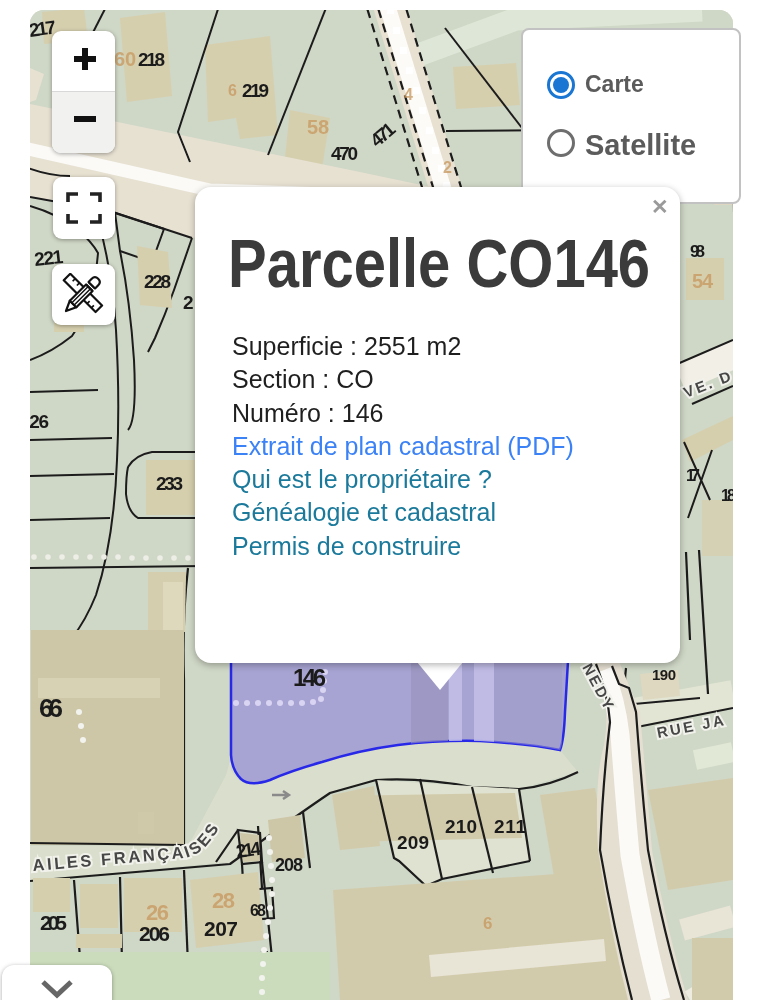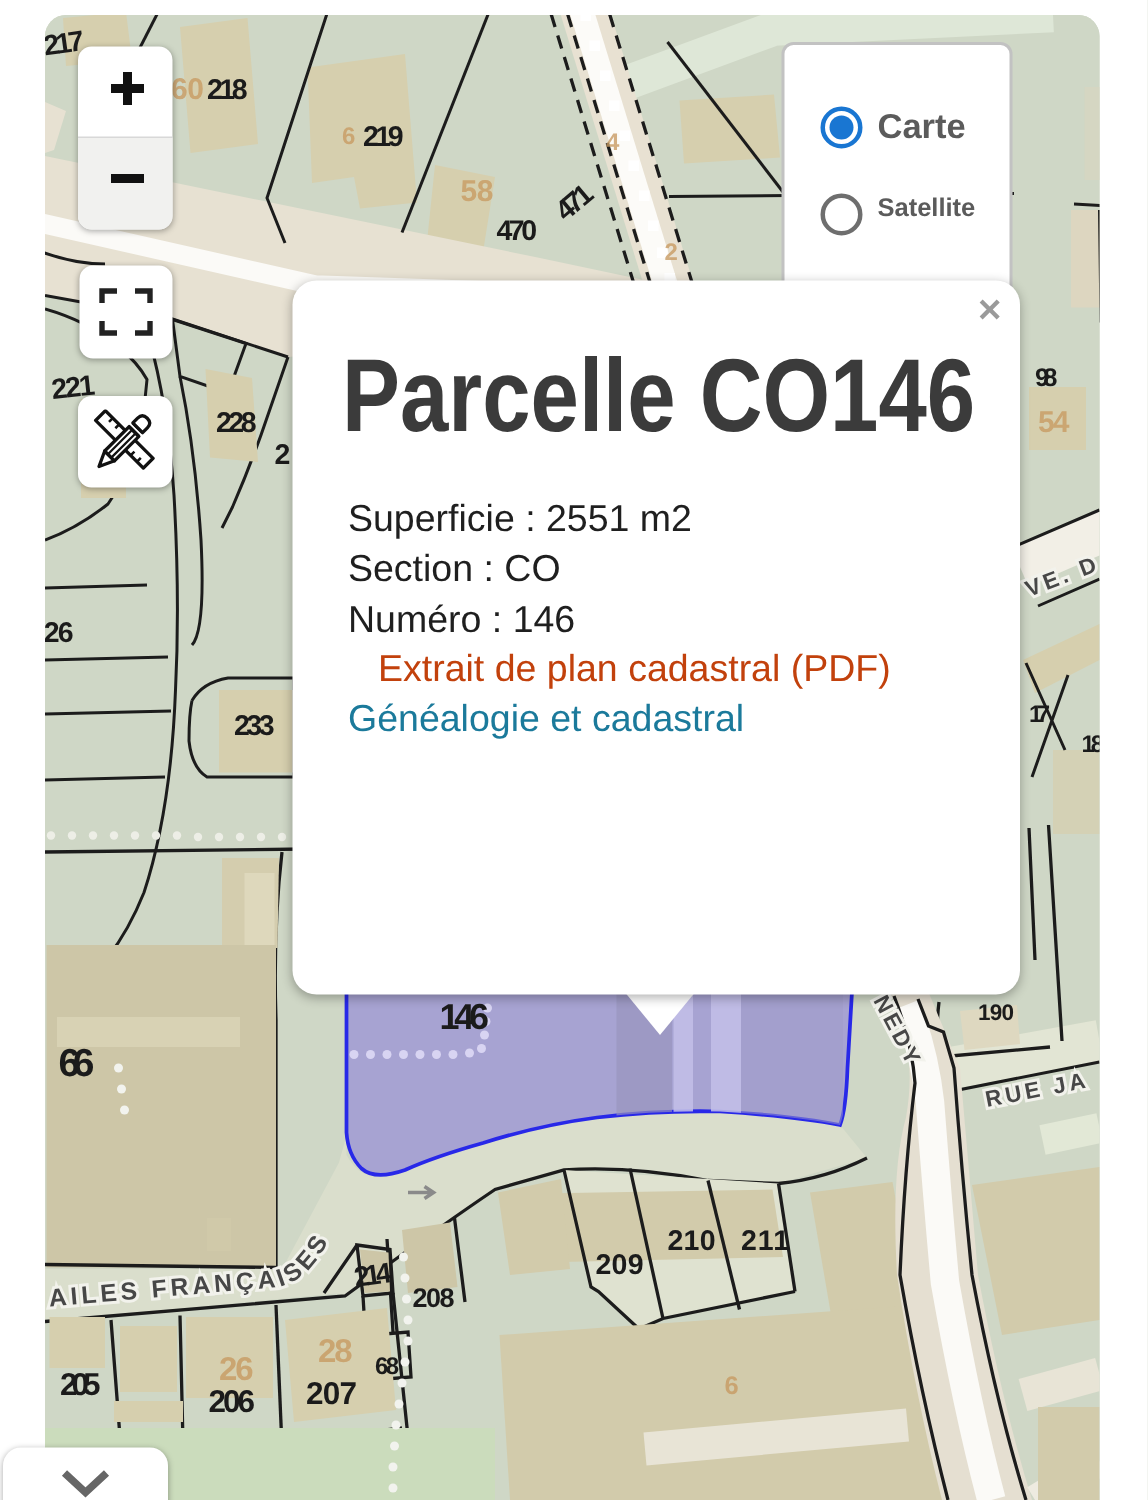--- a/index.html
+++ b/index.html
@@ -371,42 +371,44 @@
         <path d="M0 0 L10 -4.6 L10 4.6 Z"></path>
         <rect x="10" y="-4.6" width="23" height="9.2"></rect>
         <path d="M10 -1.6 H33 M10 1.6 H33" stroke-width="1.5"></path>
         <path d="M33 -4.6 V4.6 M36.5 -4.6 V4.6"></path>
         <path d="M36.5 -4.6 H41 Q45.5 -4.6 45.5 0 Q45.5 4.6 41 4.6 H36.5 Z"></path>
       </g>
     </g>
   </svg>
 </div>
 
-<div class="abs" style="left:521px;top:28px;width:154px;height:176px;background:#fff;border:2px solid #c2c2c2;border-radius:8px;box-sizing:border-box;">
+<div class="abs" style="left:521px;top:28px;width:220px;height:176px;background:#fff;border:2px solid #c2c2c2;border-radius:8px;box-sizing:border-box;">
 
   <div class="abs" style="left:24px;top:41px;width:28px;height:28px;border:3px solid #1976d2;border-radius:50%;box-sizing:border-box;"></div>
   <div class="abs" style="left:30px;top:47px;width:16px;height:16px;background:#1976d2;border-radius:50%;"></div>
   <div class="abs" style="left:62px;top:41px;font-size:23px;font-weight:bold;color:#5b5b5b;">Carte</div>
 
   <div class="abs" style="left:24px;top:99px;width:28px;height:28px;border:3px solid #6e6e6e;border-radius:50%;box-sizing:border-box;"></div>
-  <div class="abs" style="left:62px;top:99px;font-size:17px;font-weight:bold;color:#5b5b5b;text-align:center;">Satellite</div>
+  <div class="abs" style="left:62px;top:99px;font-size:29px;font-weight:bold;color:#5b5b5b;text-align:center;">Satellite</div>
 </div>
 
 <div class="abs" style="left:195px;top:187px;width:485px;height:476px;background:#fff;border-radius:16px;box-shadow:0 2px 7px rgba(0,0,0,.3);">
 
   <div class="abs" style="left:456px;top:8px;font-size:21px;font-weight:bold;color:#9a9a9a;">✕</div>
 
   <div class="abs" style="left:33px;top:42px;font-size:69px;font-weight:bold;color:#3b3b3b;line-height:69px;transform:scaleX(0.84);transform-origin:0 0;white-space:nowrap;">Parcelle CO146</div>
 
   <div class="abs" style="left:37px;top:143px;font-size:25px;color:#1f1f1f;line-height:33.3px;">
     <div>Superficie : 2551 m2</div>
     <div>Section : CO</div>
     <div>Numéro : 146</div>
-    <div style="color:#c2410c;margin-left:20px;">Extrait de plan cadastral (PDF)</div>
+    <div style="color:#3b82f6;">Extrait de plan cadastral (PDF)</div>
+    <div style="color:#1b7a9b;">Qui est le propriétaire ?</div>
     <div style="color:#1b7a9b;">Généalogie et cadastral</div>
+    <div style="color:#1b7a9b;">Permis de construire</div>
   </div>
 </div>
 
 <div class="ctl" style="left:2px;top:965px;width:110px;height:55px;border-radius:12px;">
   <svg width="44" height="24" style="position:absolute;left:33px;top:13px;" viewBox="0 0 44 24">
     <path d="M8 4 L22 17 L36 4" fill="none" stroke="#666" stroke-width="5"></path>
   </svg>
 </div>
 
 </body></html>

